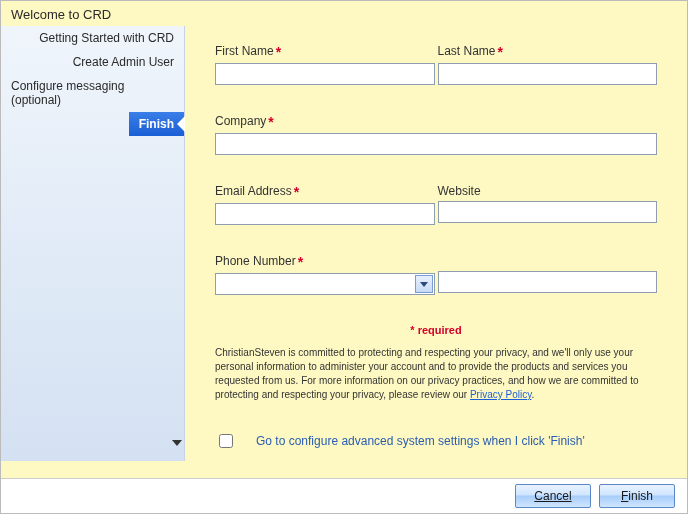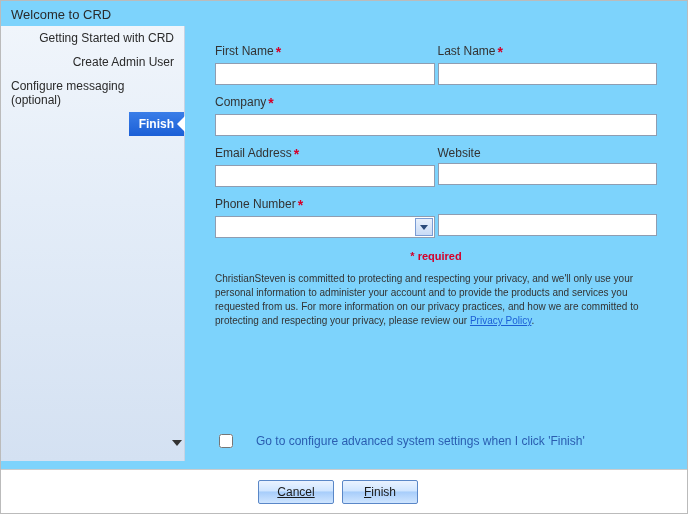--- a/index.html
+++ b/index.html
@@ -7,21 +7,21 @@
     margin: 0;
     font-family: "Segoe UI", Tahoma, sans-serif;
     font-size: 12px;
     background: #fff;
     color: #333;
   }
   .wizard {
     width: 688px;
     height: 514px;
     position: relative;
-    background: #7dd3fc;
+    background: #fef9c3;
     border: 1px solid #bbb;
   }
   .header {
     padding: 6px 10px 4px 10px;
     font-size: 13px;
     color: #2a2a2a;
   }
   .body {
     display: flex;
     height: 435px;
@@ -65,21 +65,21 @@
     font-size: 14px;
   }
   .main {
     flex: 1;
     padding: 18px 30px 10px 30px;
     position: relative;
   }
   .row {
     display: flex;
     gap: 3px;
-    margin-bottom: 10px;
+    margin-bottom: 29px;
   }
   .field {
     flex: 1;
     display: flex;
     flex-direction: column;
   }
   .field label {
     font-size: 12px;
     color: #333;
     margin-bottom: 3px;
@@ -147,24 +147,24 @@
   }
   .advanced-row input[type="checkbox"] {
     width: 14px;
     height: 14px;
   }
   .footer {
     position: absolute;
     bottom: 0;
     left: 0;
     right: 0;
-    height: 44px;
+    height: 35px;
     border-top: 1px solid #ccc;
     display: flex;
-    justify-content: center;
+    justify-content: flex-end;
     align-items: center;
     gap: 8px;
     padding-right: 12px;
     background: #fff;
   }
   .btn {
     min-width: 76px;
     height: 24px;
     border: 1px solid #5a87c7;
     background: linear-gradient(to bottom, #eaf3ff 0%, #cfe5ff 45%, #a7cdfa 50%, #cfe5ff 100%);

